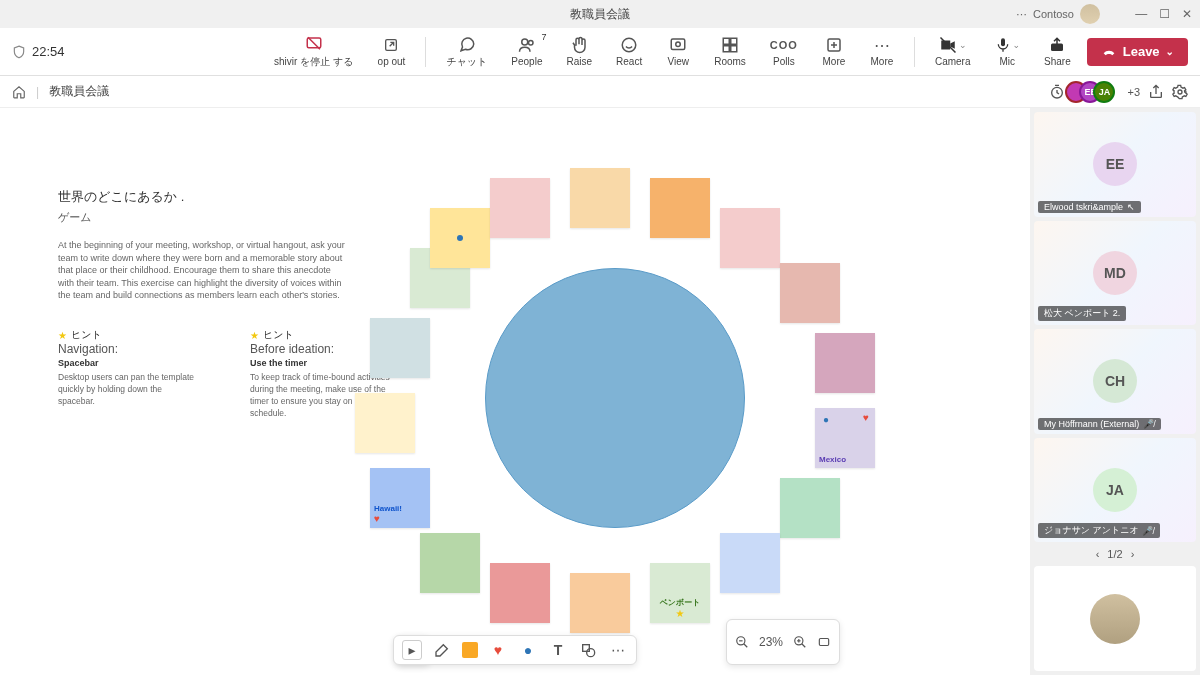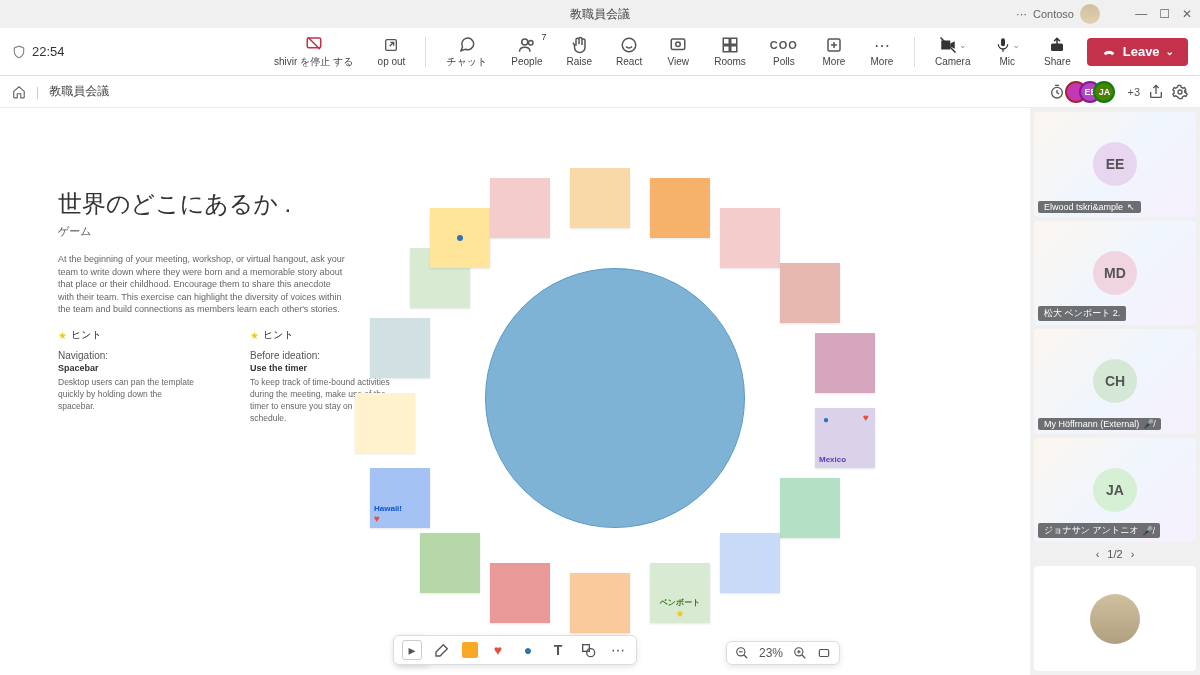--- a/index.html
+++ b/index.html
@@ -32,45 +32,45 @@
 .ava.p3 { background: #498205; border-color: #107c10; }
 .plus { font-size: 11px; color: #555; margin-left: 4px; }
 
 
 .main { display: flex; height: calc(675px - 28px - 48px - 32px); }
 .whiteboard { flex: 1; background: #fff; position: relative; overflow: hidden; }
 .sidepanel { width: 170px; background: #f0f0f0; display: flex; flex-direction: column; gap: 4px; padding: 4px; }
 
 
 .wb-text { position: absolute; left: 58px; top: 80px; width: 300px; }
-.wb-title { font-size: 24px; font-weight: 400; color: #333; }
+.wb-title { font-size: 13px; font-weight: 400; color: #333; }
 .wb-sub { font-size: 11px; color: #555; margin-top: 4px; }
 .wb-desc { font-size: 9px; color: #666; margin-top: 14px; line-height: 1.4; width: 290px; }
 .hints { position: absolute; left: 58px; top: 220px; display: flex; gap: 52px; }
 .hint { width: 140px; }
 .hint-h { font-size: 10px; color: #333; display: flex; align-items: center; gap: 4px; }
 .hint-h::before { content: "★"; color: #f2c811; }
-.hint-t { font-size: 10px; color: #555; margin-top: 8px; }
+.hint-t { font-size: 12px; color: #555; margin-top: 0; }
 .hint-b { font-size: 9px; font-weight: 600; color: #333; margin-top: 2px; }
 .hint-d { font-size: 8.5px; color: #666; margin-top: 4px; line-height: 1.4; }
 
 .circle { position: absolute; left: 485px; top: 160px; width: 260px; height: 260px; border-radius: 50%; background: #7fb3d5; border: 1px solid #5a9bc8; }
 .note { position: absolute; width: 60px; height: 60px; font-size: 8px; color: #333; padding: 4px; display: flex; flex-direction: column; justify-content: flex-end; box-shadow: 0 1px 2px rgba(0,0,0,0.1); }
 .note .heart { color: #e74c3c; font-size: 10px; }
 .note .star { color: #f2c811; font-size: 10px; }
 .note .dot { width: 6px; height: 6px; border-radius: 50%; background: #2e75b6; position: absolute; top: 50%; left: 50%; transform: translate(-50%,-50%); }
 
 
 .btoolbar { position: absolute; bottom: 10px; left: 50%; transform: translateX(-50%); background: #fff; border: 1px solid #ddd; border-radius: 6px; padding: 4px 8px; display: flex; align-items: center; gap: 10px; box-shadow: 0 2px 6px rgba(0,0,0,0.1); }
 .btoolbar .bic { width: 20px; height: 20px; display: flex; align-items: center; justify-content: center; font-size: 14px; color: #555; cursor: pointer; }
 .btoolbar .bic.sticky { background: #f9a825; border-radius: 2px; width: 16px; height: 16px; }
 .btoolbar .bic.heart { color: #e74c3c; }
 .btoolbar .bic.chat { color: #2e75b6; }
 .undo-pill { position: absolute; bottom: 10px; left: 396px; background: #fff; border: 1px solid #ddd; border-radius: 6px; padding: 6px 10px; box-shadow: 0 2px 6px rgba(0,0,0,0.1); font-size: 14px; color: #555; cursor: pointer; }
-.zoom { position: absolute; bottom: 10px; right: 190px; background: #fff; border: 1px solid #ddd; border-radius: 6px; padding: 4px 8px; display: flex; align-items: flex-end; gap: 10px; box-shadow: 0 2px 6px rgba(0,0,0,0.1); font-size: 12px; color: #555; }
+.zoom { position: absolute; bottom: 10px; right: 190px; background: #fff; border: 1px solid #ddd; border-radius: 6px; padding: 15px 8px; display: flex; align-items: flex-end; gap: 10px; box-shadow: 0 2px 6px rgba(0,0,0,0.1); font-size: 12px; color: #555; }
 .zoom span { cursor: pointer; }
 
 
 .tile { flex: 1; background: linear-gradient(135deg,#fdf6f0,#f0f6fd,#f6f0fd); border-radius: 4px; position: relative; display: flex; align-items: center; justify-content: center; }
 .tile .ta { width: 44px; height: 44px; border-radius: 50%; display: flex; align-items: center; justify-content: center; font-size: 14px; font-weight: 600; color: #555; }
 .tile .label { position: absolute; bottom: 4px; left: 4px; background: rgba(0,0,0,0.55); color: #fff; font-size: 9px; padding: 1px 6px; border-radius: 2px; display: flex; align-items: center; gap: 4px; }
 .tile .label .mute { font-size: 9px; }
 .pager { display: flex; align-items: center; justify-content: center; gap: 8px; font-size: 11px; color: #555; padding: 2px 0; }
 .self { background: #fff; }
 .self .photo { width: 50px; height: 50px; border-radius: 50%; background: linear-gradient(#d0c0a0,#b0a080); }

